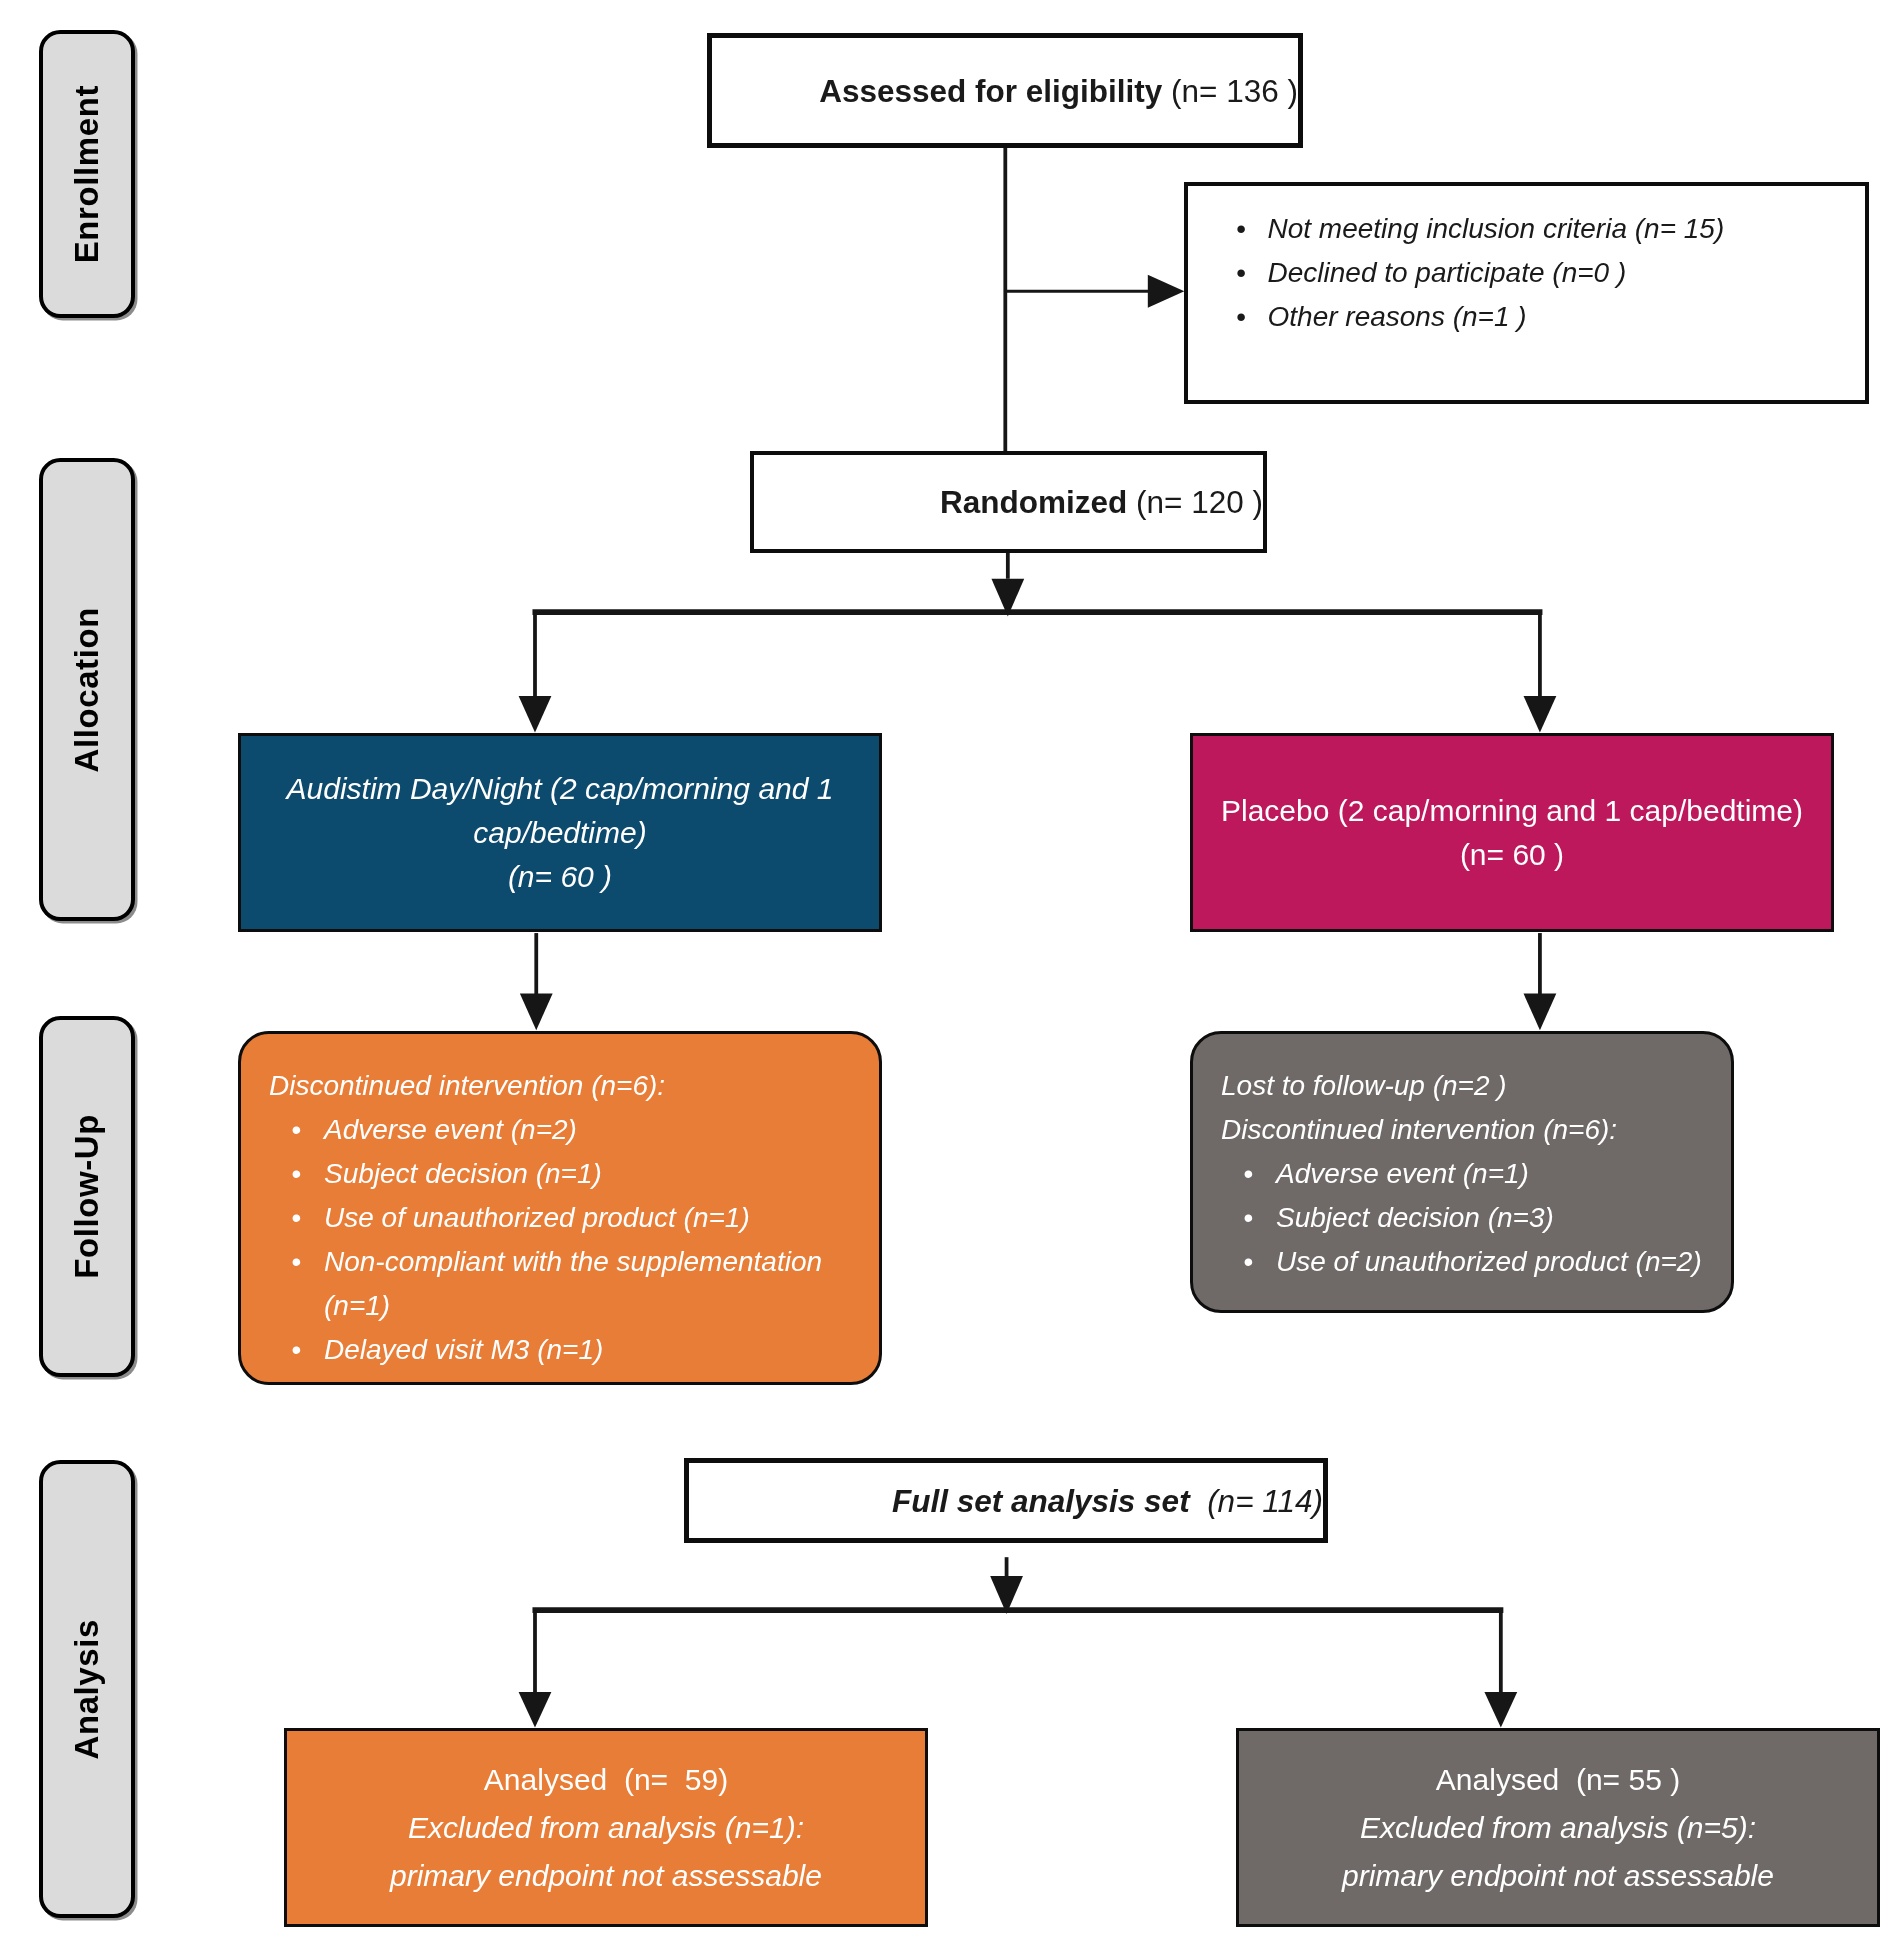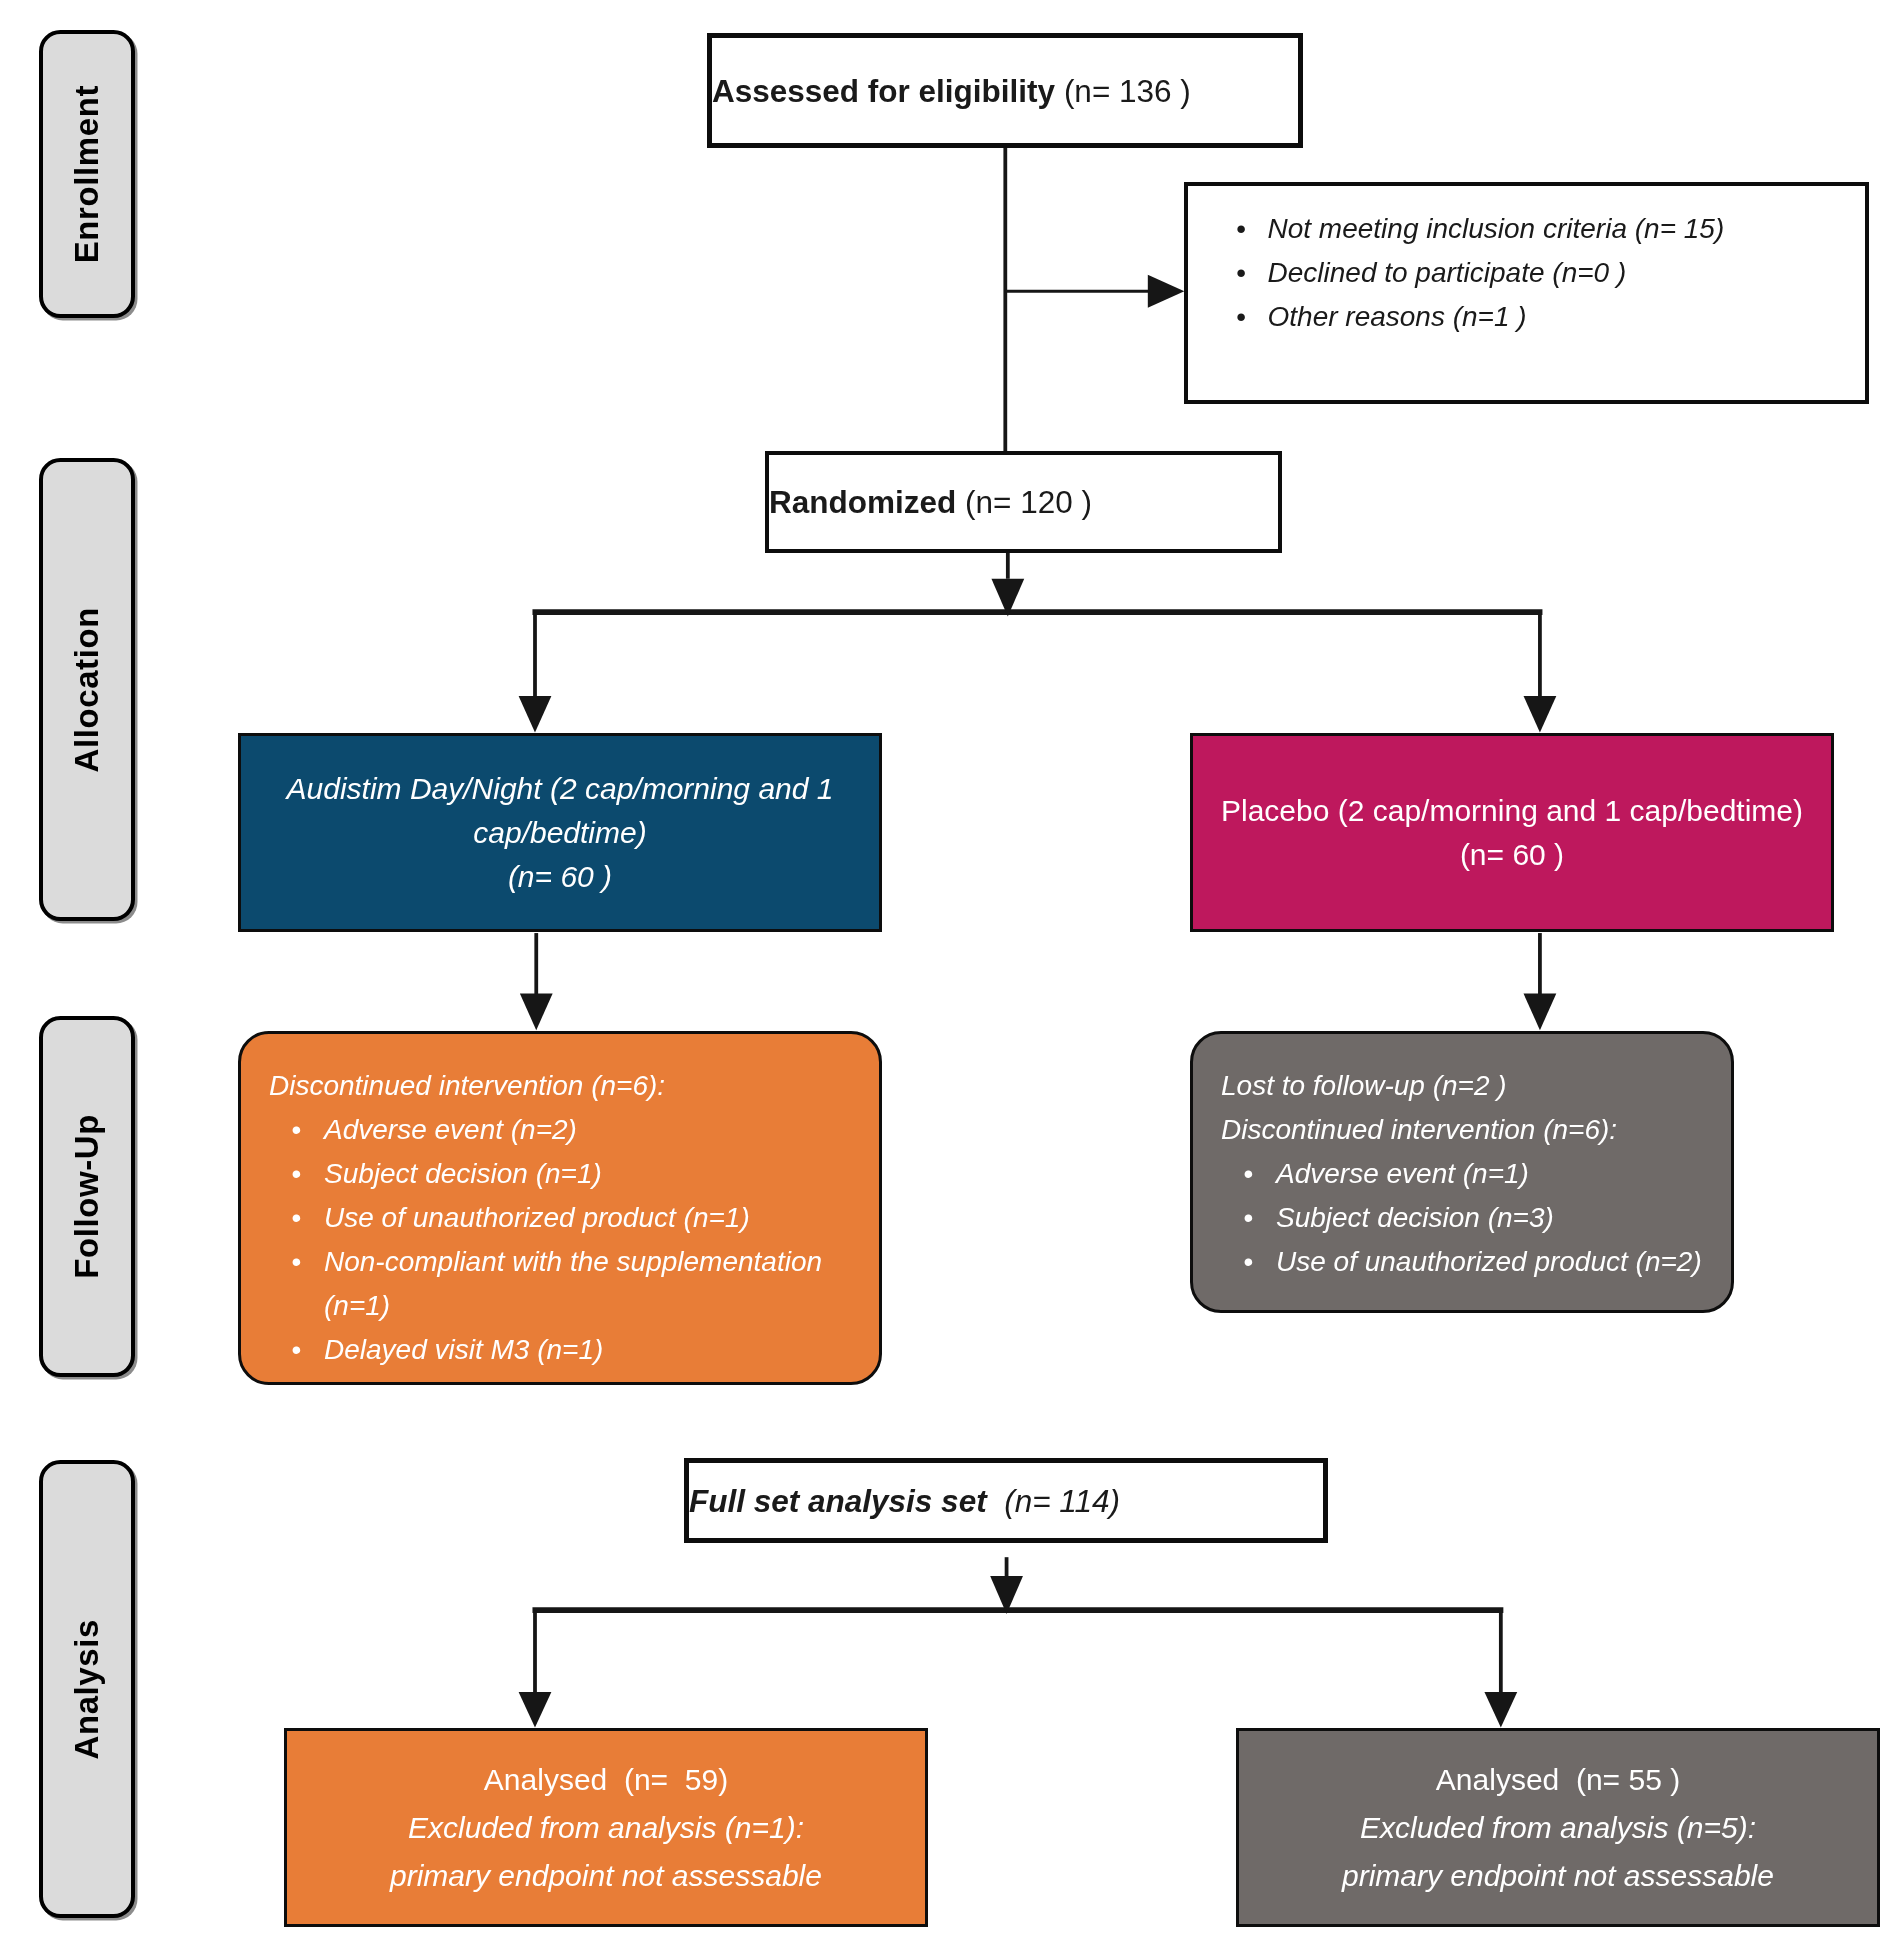--- a/index.html
+++ b/index.html
@@ -15,21 +15,21 @@
     display:flex;align-items:center;justify-content:center;
     box-shadow:2.5px 2.5px 0 rgba(0,0,0,0.45);
   }
   .stage .vtxt{
     writing-mode:vertical-rl;transform:rotate(180deg);
     font-weight:bold;font-size:33px;letter-spacing:0.6px;color:#000;
     white-space:pre;
   }
   .plain{
     border:5px solid #0d0d0d;display:flex;flex-direction:column;
-    align-items:flex-start;justify-content:center;text-align:center;
+    align-items:flex-end;justify-content:center;text-align:center;
     font-size:31.5px;line-height:40px;
   }
   .plain .t{white-space:pre-wrap;}
   .b{font-weight:bold;}
   .listbox{
     border:4.4px solid #0d0d0d;padding:21.4px 19px 15px 26.5px;
     font-size:28px;line-height:44px;
   }
   .listbox .hdr{white-space:pre-wrap;}
   .li{display:flex;align-items:flex-start;}
@@ -121,21 +121,21 @@
       <span class="blt">•</span>
       <span class="txt">Declined to participate (n=0 )</span>
     </div>
       <div class="li">
       <span class="blt">•</span>
       <span class="txt">Other reasons (n=1 )</span>
     </div>
     </div>
 </div>
 
-<div class="box plain" style="left:750px;top:451px;width:517px;height:102px;border-width:4.4px;margin-left:15px;">
+<div class="box plain" style="left:750px;top:451px;width:517px;height:102px;border-width:4.4px;">
   <div>
     <span class="t b">Randomized</span><span class="t"> (n= 120 )</span>
   </div>
 </div>
 
 <div class="colored alloc" style="left: 238px; top: 733px; width: 644px; height: 199px; background-color: #0c4a6e; font-style: italic;">
   <div class="t">Audistim Day/Night (2 cap/morning and 1 cap/bedtime)</div>
   <div class="t">(n= 60 )</div>
 </div>
 

